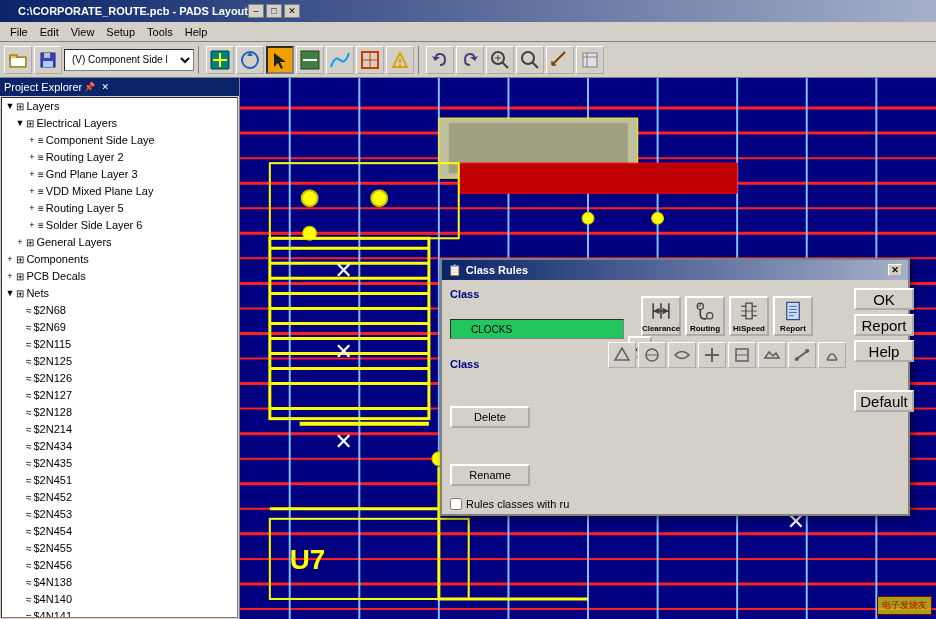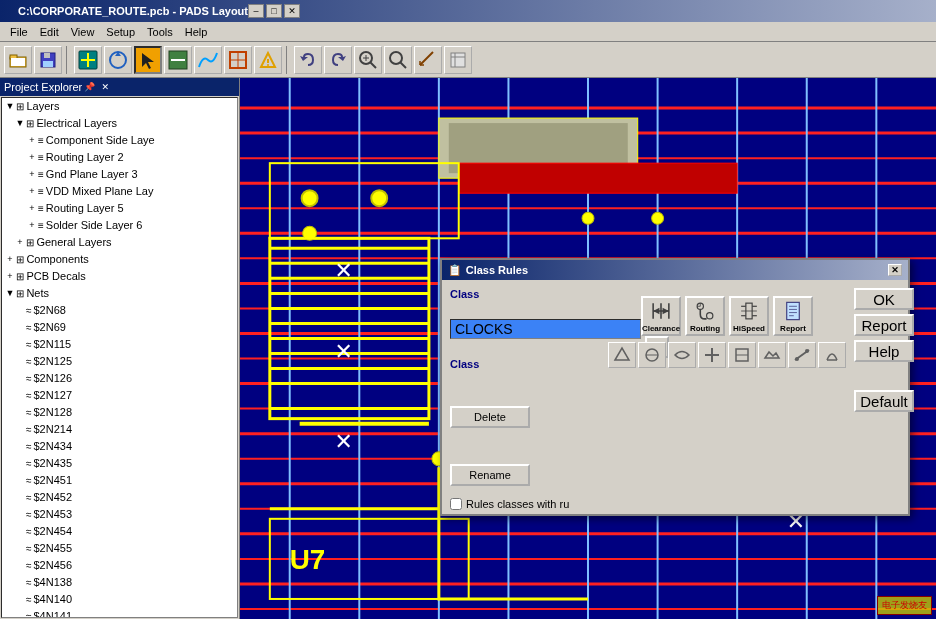--- a/index.html
+++ b/index.html
@@ -194,23 +194,23 @@
     }
     .dialog-input-row {
       display: flex;
       gap: 4px;
       align-items: center;
     }
     .dialog-input {
       flex: 1;
       height: 20px;
       border: 1px inset #808080;
-      background: #3b82f6;
-      font-size: 14px;
-      padding: 1px 4px;
+      background: #22c55e;
+      font-size: 10px;
+      padding: 1px 20px;
     }
     .dialog-btn {
       width: 55px;
       height: 22px;
       background: #d4d0c8;
       border: 2px outset #ffffff;
       cursor: pointer;
       font-size: 11px;
       text-align: center;
       margin-top: 36px;
@@ -335,20 +335,23 @@
         <rect x="2" y="6" width="14" height="8" fill="white" stroke="none"></rect>
       </svg>
   </div>
   <div class="toolbar-btn">
     <svg width="18" height="16">
         <rect x="2" y="1" width="14" height="14" fill="#4040c0" stroke="#202080" stroke-width="1"></rect>
         <rect x="5" y="1" width="6" height="5" fill="#c0c0c0"></rect>
         <rect x="4" y="9" width="10" height="6" fill="#a0d0ff"></rect>
       </svg>
   </div>
+  <select class="toolbar-combo">
+    <option>(V) Component Side l</option>
+  </select>
   <div class="toolbar-sep"></div>
   <div class="toolbar-btn">
     <svg width="22" height="22">
         <rect x="2" y="2" width="18" height="18" fill="#008080" stroke="#004040" stroke-width="1" rx="1"></rect>
         <line x1="4" y1="11" x2="18" y2="11" stroke="yellow" stroke-width="2"></line>
         <line x1="11" y1="4" x2="11" y2="18" stroke="yellow" stroke-width="2"></line>
       </svg>
   </div>
   <div class="toolbar-btn">
     <svg width="22" height="22">

